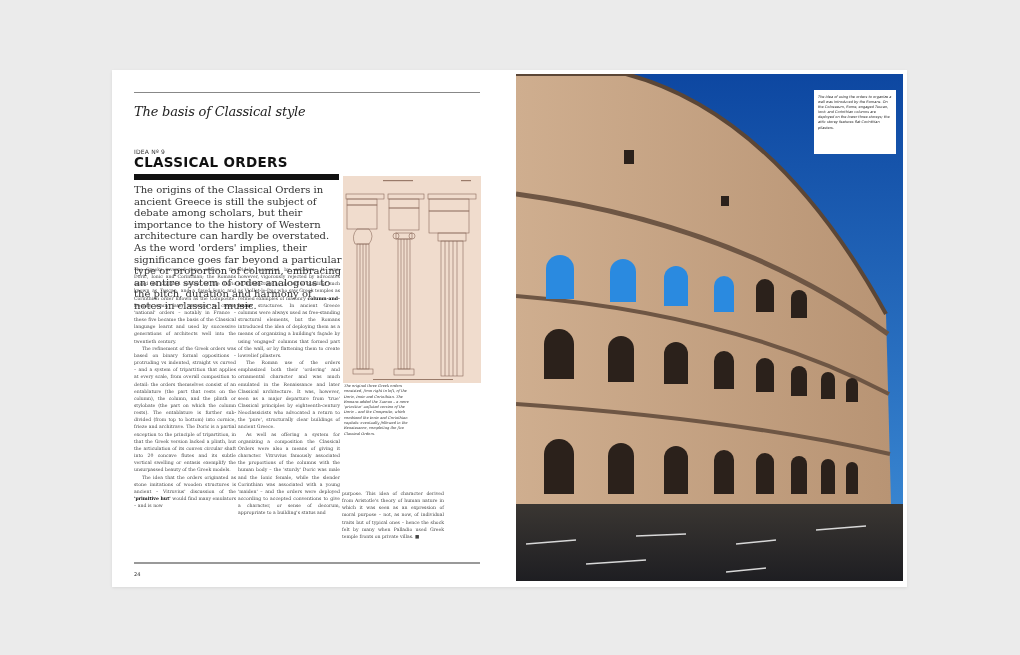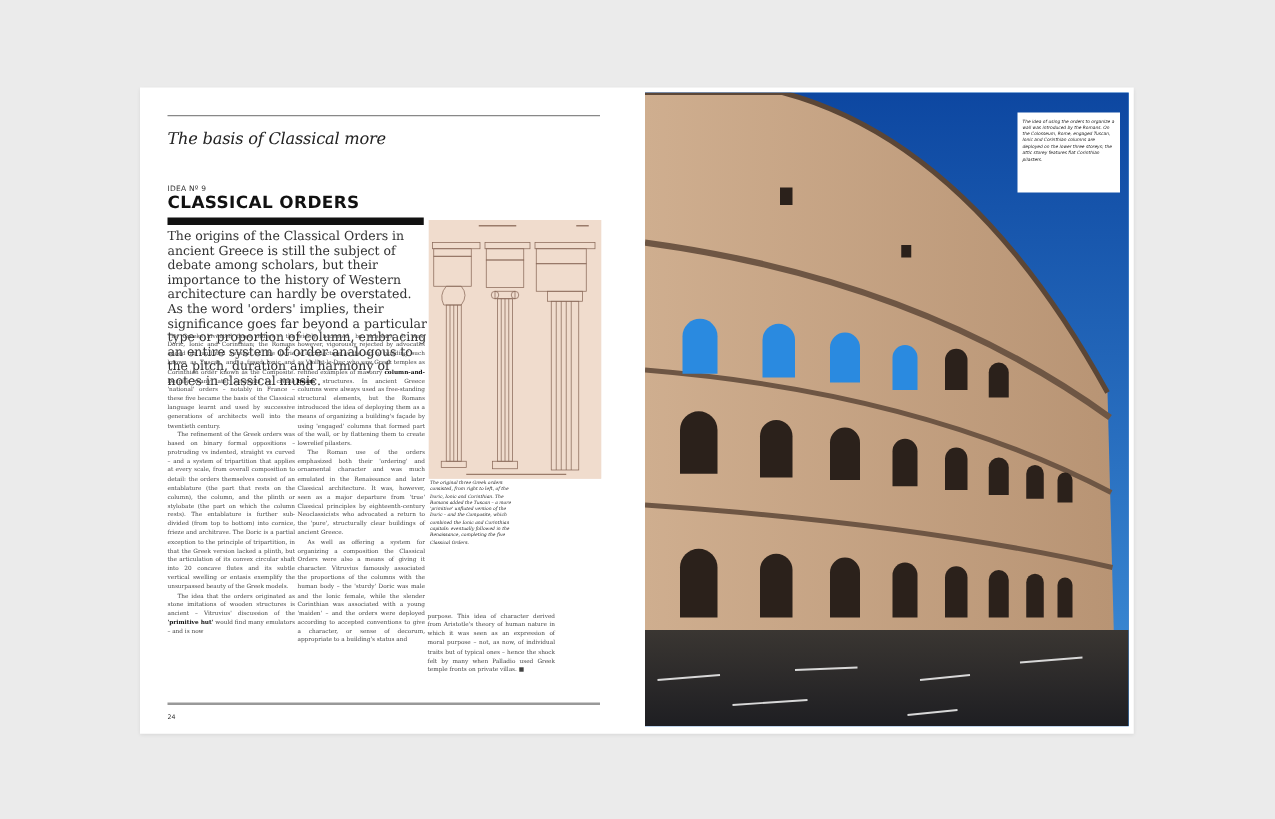--- a/index.html
+++ b/index.html
@@ -26,21 +26,21 @@
   .photo{position:absolute;left:404px;top:4px;width:387px;height:507px;overflow:hidden;background:#1565c0;}
   .photo svg{display:block;width:100%;height:100%;}
   .photo-caption{position:absolute;left:702px;top:20px;width:82px;height:64px;background:#fff;}
   .photo-caption span{display:block;padding:5px 4px;font-family:"DejaVu Sans",sans-serif;font-style:italic;font-size:3.5px;line-height:5.1px;color:#222;}
 </style>
 </head>
 <body>
 
 <div class="spread">
   <div class="top-rule"></div>
-  <div class="running-head">The basis of Classical more</div>
+  <div class="running-head">The basis of Classical style</div>
   <div class="idea-label">IDEA Nº 9</div>
   <div class="idea-title">CLASSICAL ORDERS</div>
   <div class="title-bar"></div>
   <div class="intro">The origins of the Classical Orders in ancient Greece is still the subject of debate among scholars, but their importance to the history of Western architecture can hardly be overstated. As the word 'orders' implies, their significance goes far beyond a particular type or proportion of column, embracing an entire system of order analogous to the pitch, duration and harmony of notes in classical music.</div>
 
   <div class="col col1">
     <p>The Greeks invented three orders – the Doric, Ionic and Corinthian; the Romans added an unfluted version of the Doric known as Tuscan, and a fused Ionic and Corinthian order known as the Composite. Despite many later attempts to create 'national' orders – notably in France – these five became the basis of the Classical language learnt and used by successive generations of architects well into the twentieth century.</p>
     <p>The refinement of the Greek orders was based on binary formal oppositions – protruding vs indented, straight vs curved – and a system of tripartition that applies at every scale, from overall composition to detail: the orders themselves consist of an entablature (the part that rests on the column), the column, and the plinth or stylobate (the part on which the column rests). The entablature is further sub-divided (from top to bottom) into cornice, frieze and architrave. The Doric is a partial exception to the principle of tripartition, in that the Greek version lacked a plinth, but the articulation of its convex circular shaft into 20 concave flutes and its subtle vertical swelling or entasis exemplify the unsurpassed beauty of the Greek models.</p>
     <p><span>The idea that the orders originated as stone imitations of wooden structures is ancient – Vitruvius' discussion of the</span> <b>'primitive hut'</b><span> would find many emulators – and is now</span></p>
   </div>

